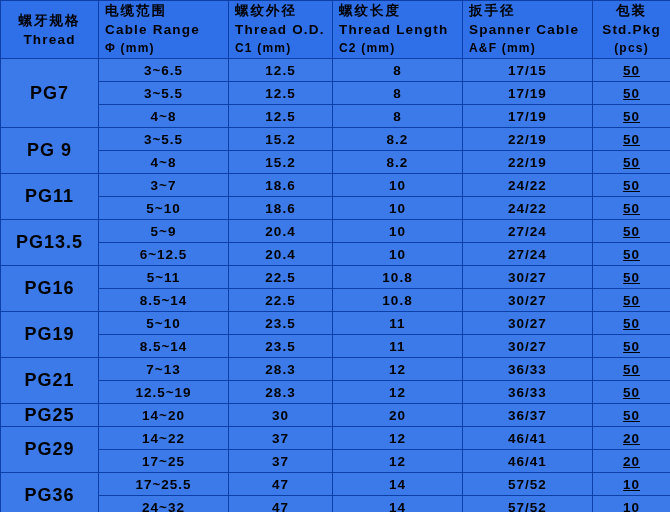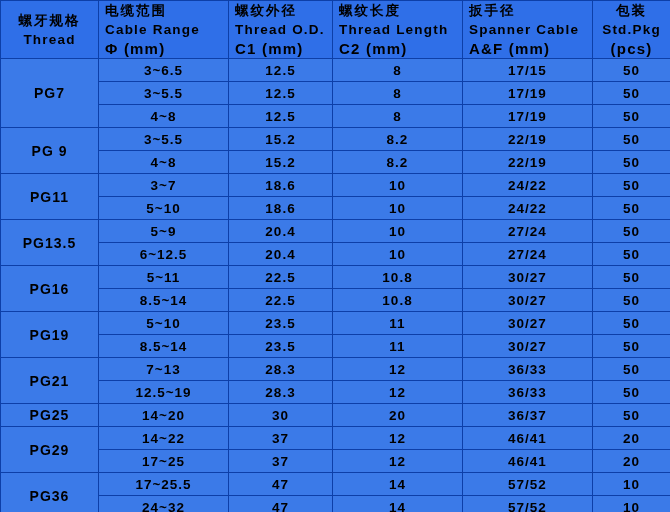--- a/index.html
+++ b/index.html
@@ -49,21 +49,21 @@
     text-align: center;
   }
   thead th .en {
     display: block;
     font-size: 13.5px;
     font-weight: bold;
     letter-spacing: 1.2px;
   }
   thead th .unit {
     display: block;
-    font-size: 15px;
+    font-size: 12px;
     font-weight: bold;
     letter-spacing: 1.2px;
   }
   thead th.left-head .zh,
   thead th.left-head .en,
   thead th.left-head .unit {
     text-align: left;
     padding-left: 6px;
   }
   thead th.c-thread .zh,
@@ -73,29 +73,30 @@
   }
 
   tbody td {
     background: #3b7ae8;
     font-size: 13.5px;
     font-weight: bold;
     height: 22px;
     letter-spacing: 1px;
   }
   tbody td.thread-cell {
-    font-size: 14px;
+    font-size: 18px;
     letter-spacing: 1.5px;
   }
   tbody td.data-left {
     text-align: left;
     padding-left: 7px;
   }
   tbody td.pkg {
     text-align: center;
+    text-decoration: underline;
   }
 </style>
 </head>
 <body>
 
 <table id="spec-table">
   <colgroup>
     <col class="c0">
       <col class="c1">
       <col class="c2">

